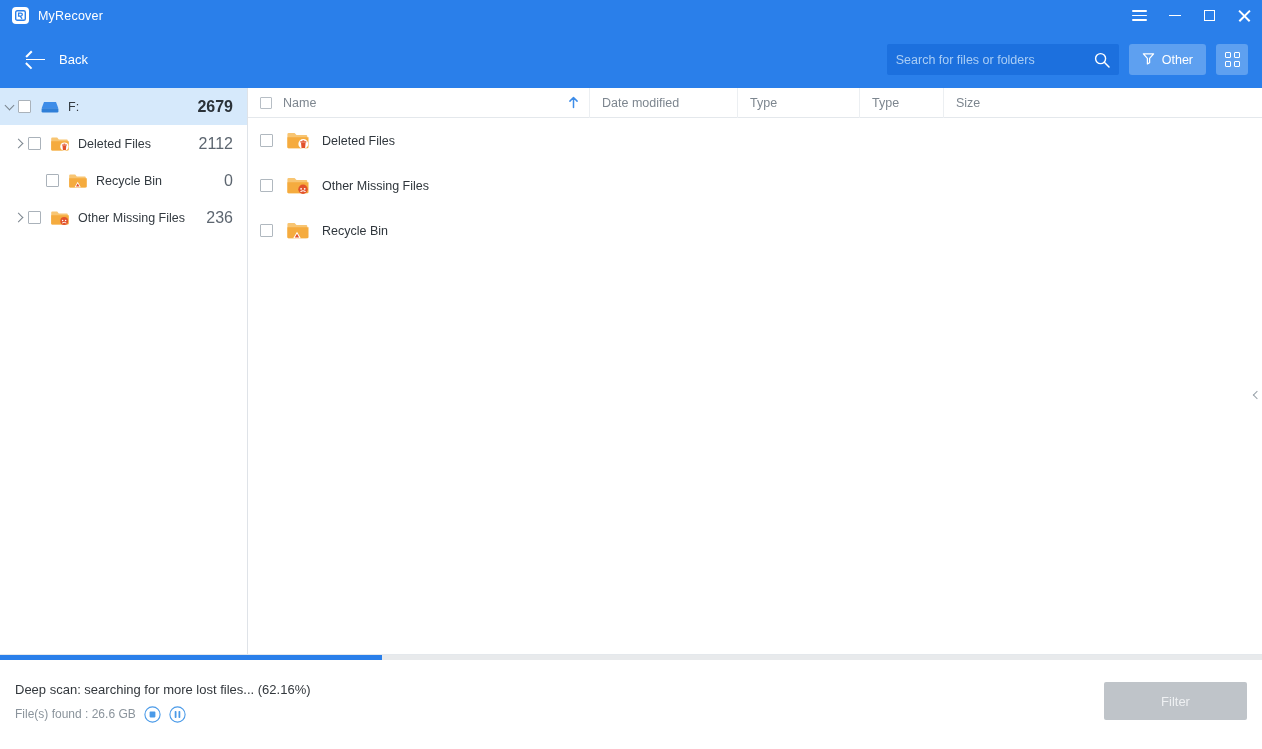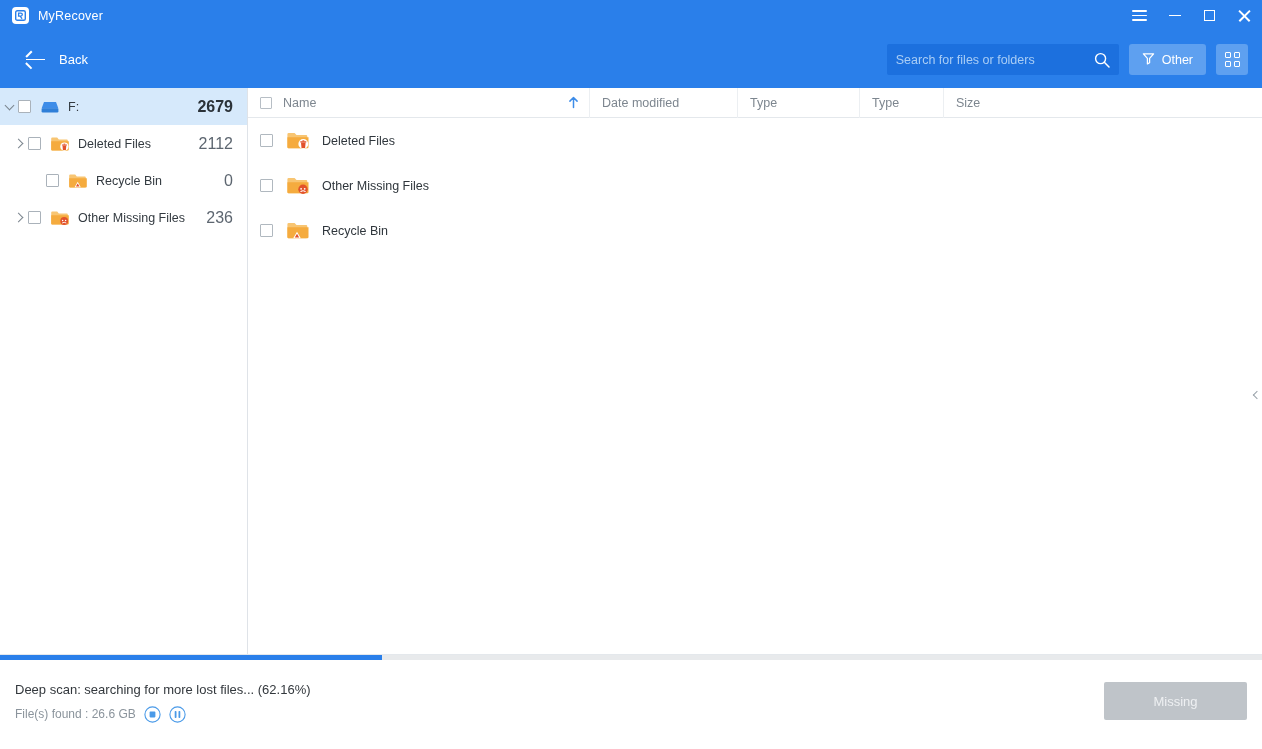--- a/index.html
+++ b/index.html
@@ -492,17 +492,17 @@
           <svg width="17" height="17" viewBox="0 0 17 17">
             <circle cx="8.5" cy="8.5" r="7.6" fill="none" stroke="#4a9ae8" stroke-width="1.1"></circle>
             <rect x="5.7" y="5.1" width="1.8" height="6.8" rx="0.7" fill="#4a9ae8"></rect>
             <rect x="9.5" y="5.1" width="1.8" height="6.8" rx="0.7" fill="#4a9ae8"></rect>
           </svg>
         </span>
       </div>
     </div>
 
     <div class="recover-btn">
-      <span>Missing</span>
+      <span>Filter</span>
     </div>
   </div>
 
 </div>
 
 </body></html>

